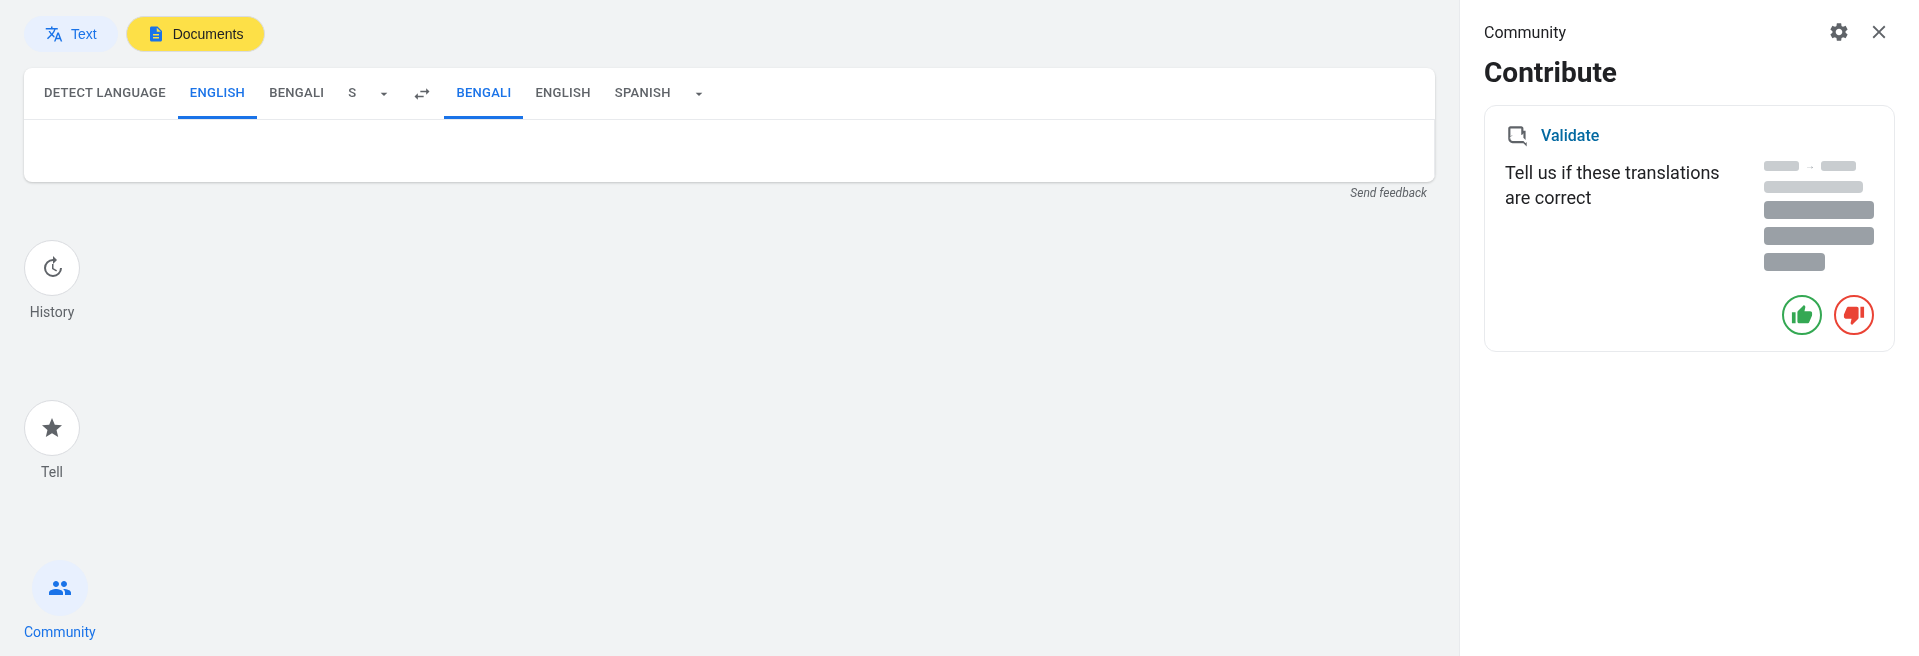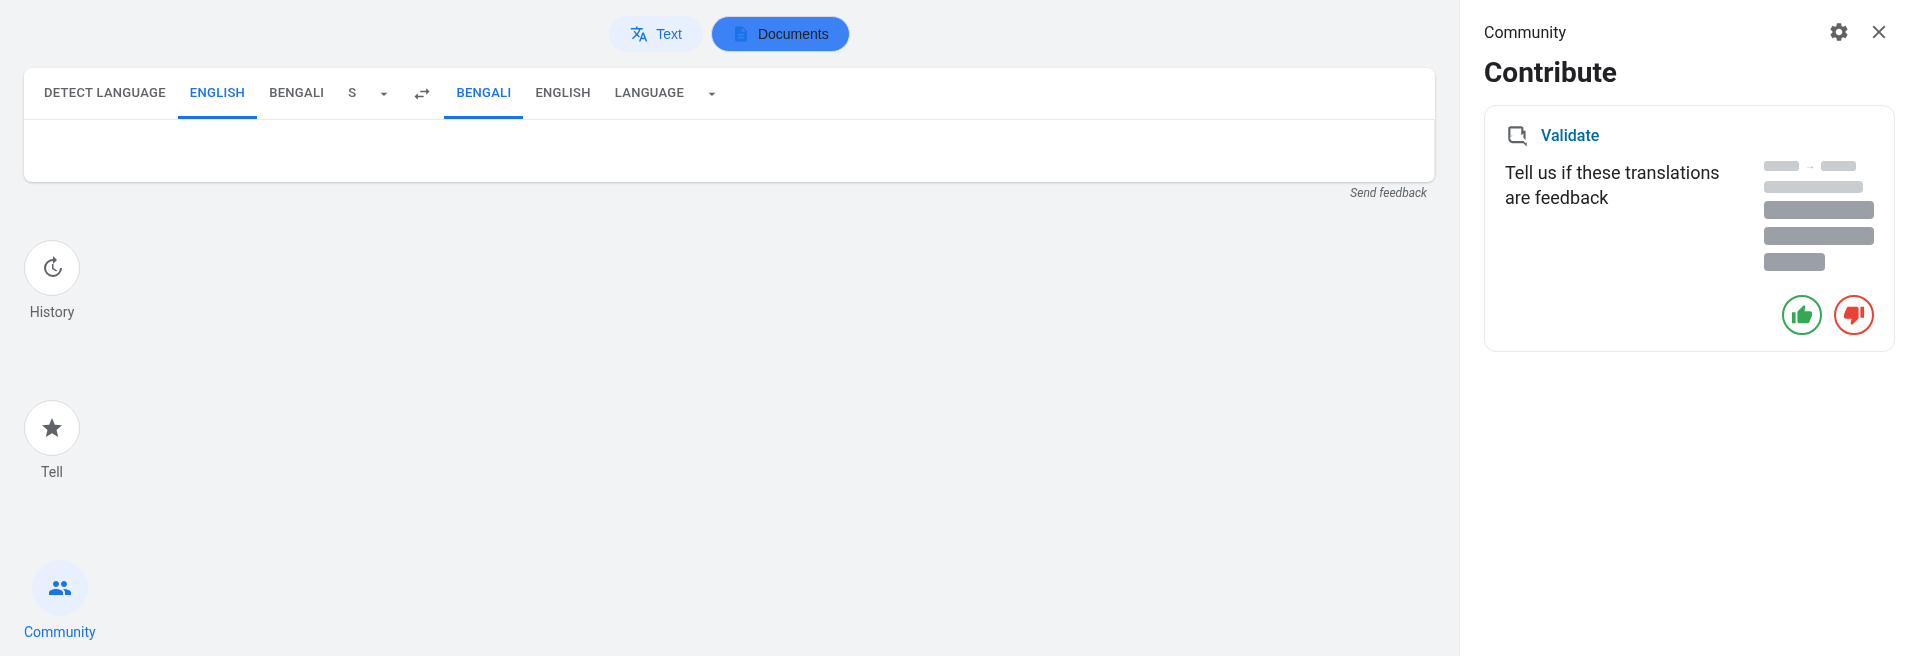--- a/index.html
+++ b/index.html
@@ -19,30 +19,29 @@
       padding: 16px 24px;
       display: flex;
       flex-direction: column;
     }
 
     
     .top-tabs {
       display: flex;
       gap: 8px;
       margin-bottom: 16px;
-      justify-content: center;
     }
     .top-tab {
       display: flex;
       align-items: center;
       gap: 8px;
       padding: 8px 20px;
       border-radius: 24px;
       border: 1px solid #dadce0;
-      background: #3b82f6;
+      background: #fde047;
       cursor: pointer;
       font-size: 14px;
       color: #202124;
       font-weight: 500;
     }
     .top-tab.active {
       background: #e8f0fe;
       border-color: #e8f0fe;
       color: #1a73e8;
     }
@@ -407,21 +406,21 @@
       </div>
 
       <div class="swap-btn">
         <svg width="20" height="20" viewBox="0 0 24 24" fill="#5f6368">
             <path d="M6.99 11L3 15l3.99 4v-3H14v-2H6.99v-3zM21 9l-3.99-4v3H10v2h7.01v3L21 9z"></path>
           </svg>
       </div>
 
       <div class="lang-tab active">BENGALI</div>
       <div class="lang-tab">ENGLISH</div>
-      <div class="lang-tab">LANGUAGE</div>
+      <div class="lang-tab">SPANISH</div>
       <div class="more-btn">
         <svg width="16" height="16" viewBox="0 0 24 24" fill="#5f6368">
             <path d="M7 10l5 5 5-5z"></path>
           </svg>
       </div>
     </div>
 
     <div class="translation-areas">
       <div class="input-area">
         <textarea class="input-textarea" placeholder="" style=""></textarea>
@@ -512,21 +511,21 @@
           <path d="M20 5H4v2l8 5 8-5V5zm0 4.236l-8 5-8-5V19h16V9.236z" opacity="0"></path>
 
           <path d="M6.5 10h3v1.5h-3zm4 0h3v1.5h-3z" fill="none"></path>
           <path d="M15 4H5C3.9 4 3 4.9 3 6v10l4-4h8c1.1 0 2-.9 2-2V6c0-1.1-.9-2-2-2zm0 8H6.5l-1.5 1.5V6h10v6zm4-4h-2v6.5l2 2V8zm0 11.5l-2-2H7c-1.1 0-2-.9-2-2v-.5H3v.5c0 2.2 1.8 4 4 4h10l3 3v-4z"></path>
         </svg>
       </span>
       <span class="validate-label">Validate</span>
     </div>
 
     <div class="validate-card-body">
-      <span class="validate-text">Tell us if these translations are feedback</span>
+      <span class="validate-text">Tell us if these translations are correct</span>
       <div class="validate-preview">
         <div class="preview-arrow-row">
           <div class="preview-line-sm" style="width:35px;background:#c9cdd0;"></div>
           <span style="font-size:10px;color:#9aa0a6;margin:0 2px;">→</span>
           <div class="preview-line-sm" style="width:35px;background:#c9cdd0;"></div>
         </div>
         <div class="preview-line" style="width:90%;background:#c9cdd0;height:12px;"></div>
         <div class="preview-line dark" style="width:100%;background:#9aa0a6;height:18px;"></div>
         <div class="preview-line dark" style="width:100%;background:#9aa0a6;height:18px;"></div>
         <div class="preview-line" style="width:55%;background:#9aa0a6;height:18px;"></div>

